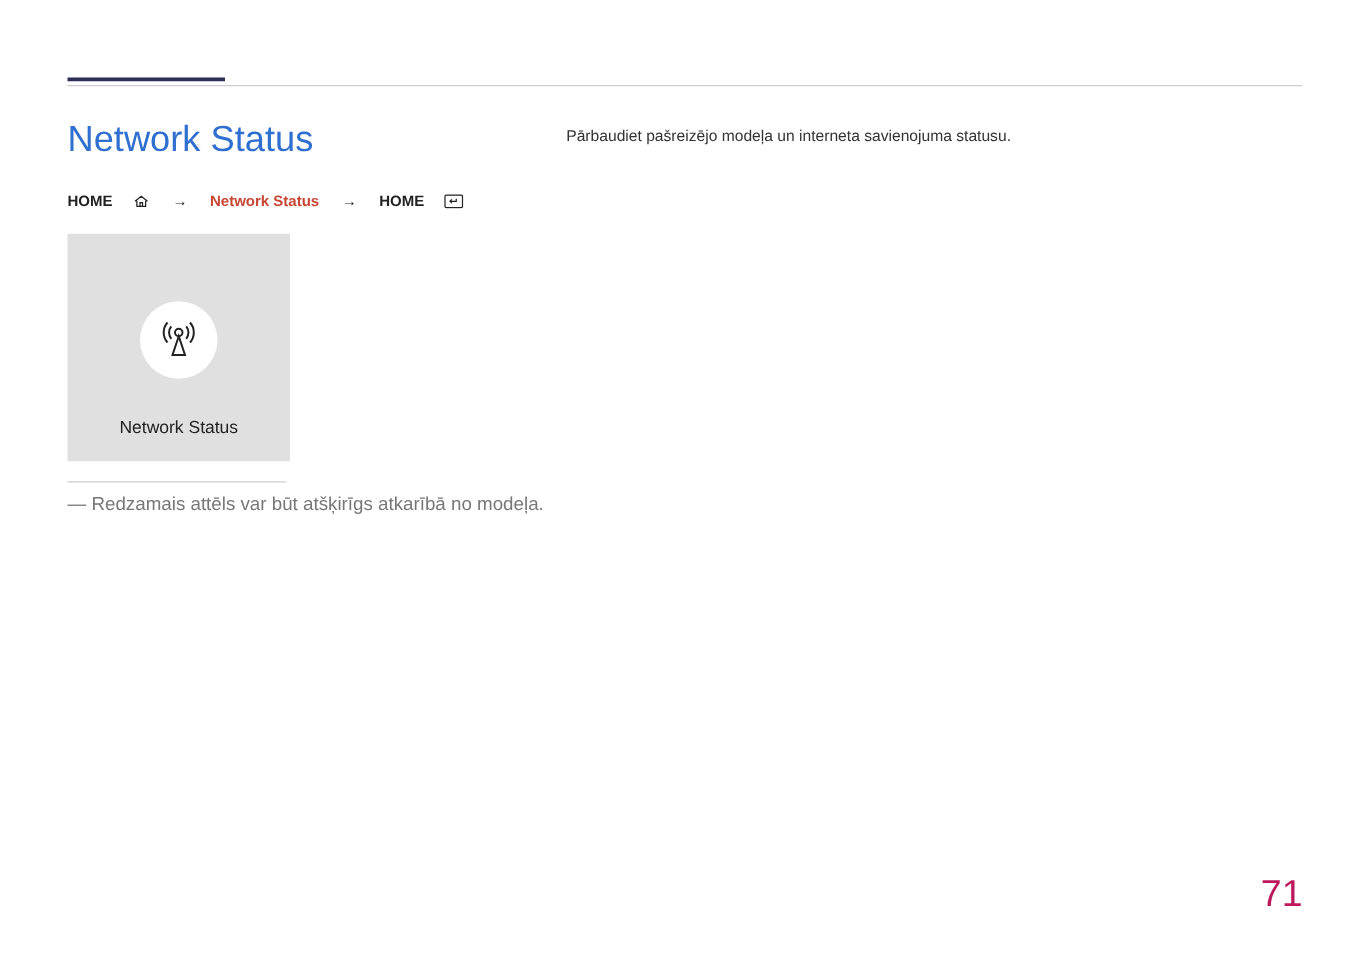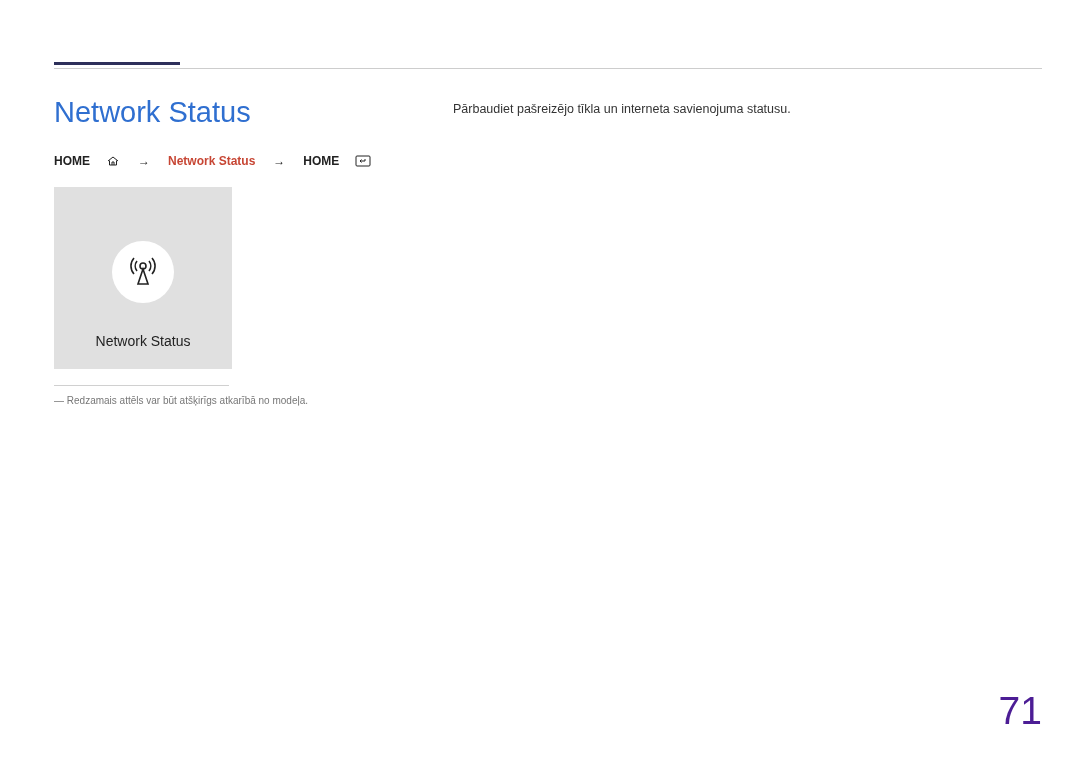--- a/index.html
+++ b/index.html
@@ -103,45 +103,45 @@
     top: 385px;
     left: 54px;
     width: 175px;
     height: 1px;
     background: #d0d0d0;
   }
   .note {
     position: absolute;
     top: 395px;
     left: 54px;
-    font-size: 10px;
+    font-size: 15px;
     color: #777;
   }
   .page-number {
     position: absolute;
     bottom: 30px;
     right: 38px;
-    font-size: 39px;
-    color: #4c1d95;
+    font-size: 30px;
+    color: #be185d;
     font-weight: 300;
     text-align: right;
   }
   .home-icon svg, .enter-icon svg {
     vertical-align: -2px;
   }
 </style>
 </head>
 <body>
 
 <div class="top-accent"></div>
 <div class="top-rule"></div>
 
 <h1 class="page-title">Network Status</h1>
 
-<div class="description">Pārbaudiet pašreizējo tīkla un interneta savienojuma statusu.</div>
+<div class="description">Pārbaudiet pašreizējo modeļa un interneta savienojuma statusu.</div>
 
 <div class="breadcrumb">
   <span>HOME</span>
   <span class="home-icon">
     <svg width="14" height="12" viewBox="0 0 14 12">
       <path d="M2 6 L7 2 L12 6 M3.5 5.5 L3.5 10 L10.5 10 L10.5 5.5 M6 10 L6 7 L8 7 L8 10" stroke="#222" stroke-width="1" fill="none"></path>
     </svg>
   </span>
   <span class="arrow">→</span>
   <span class="bc-highlight">Network Status</span>

